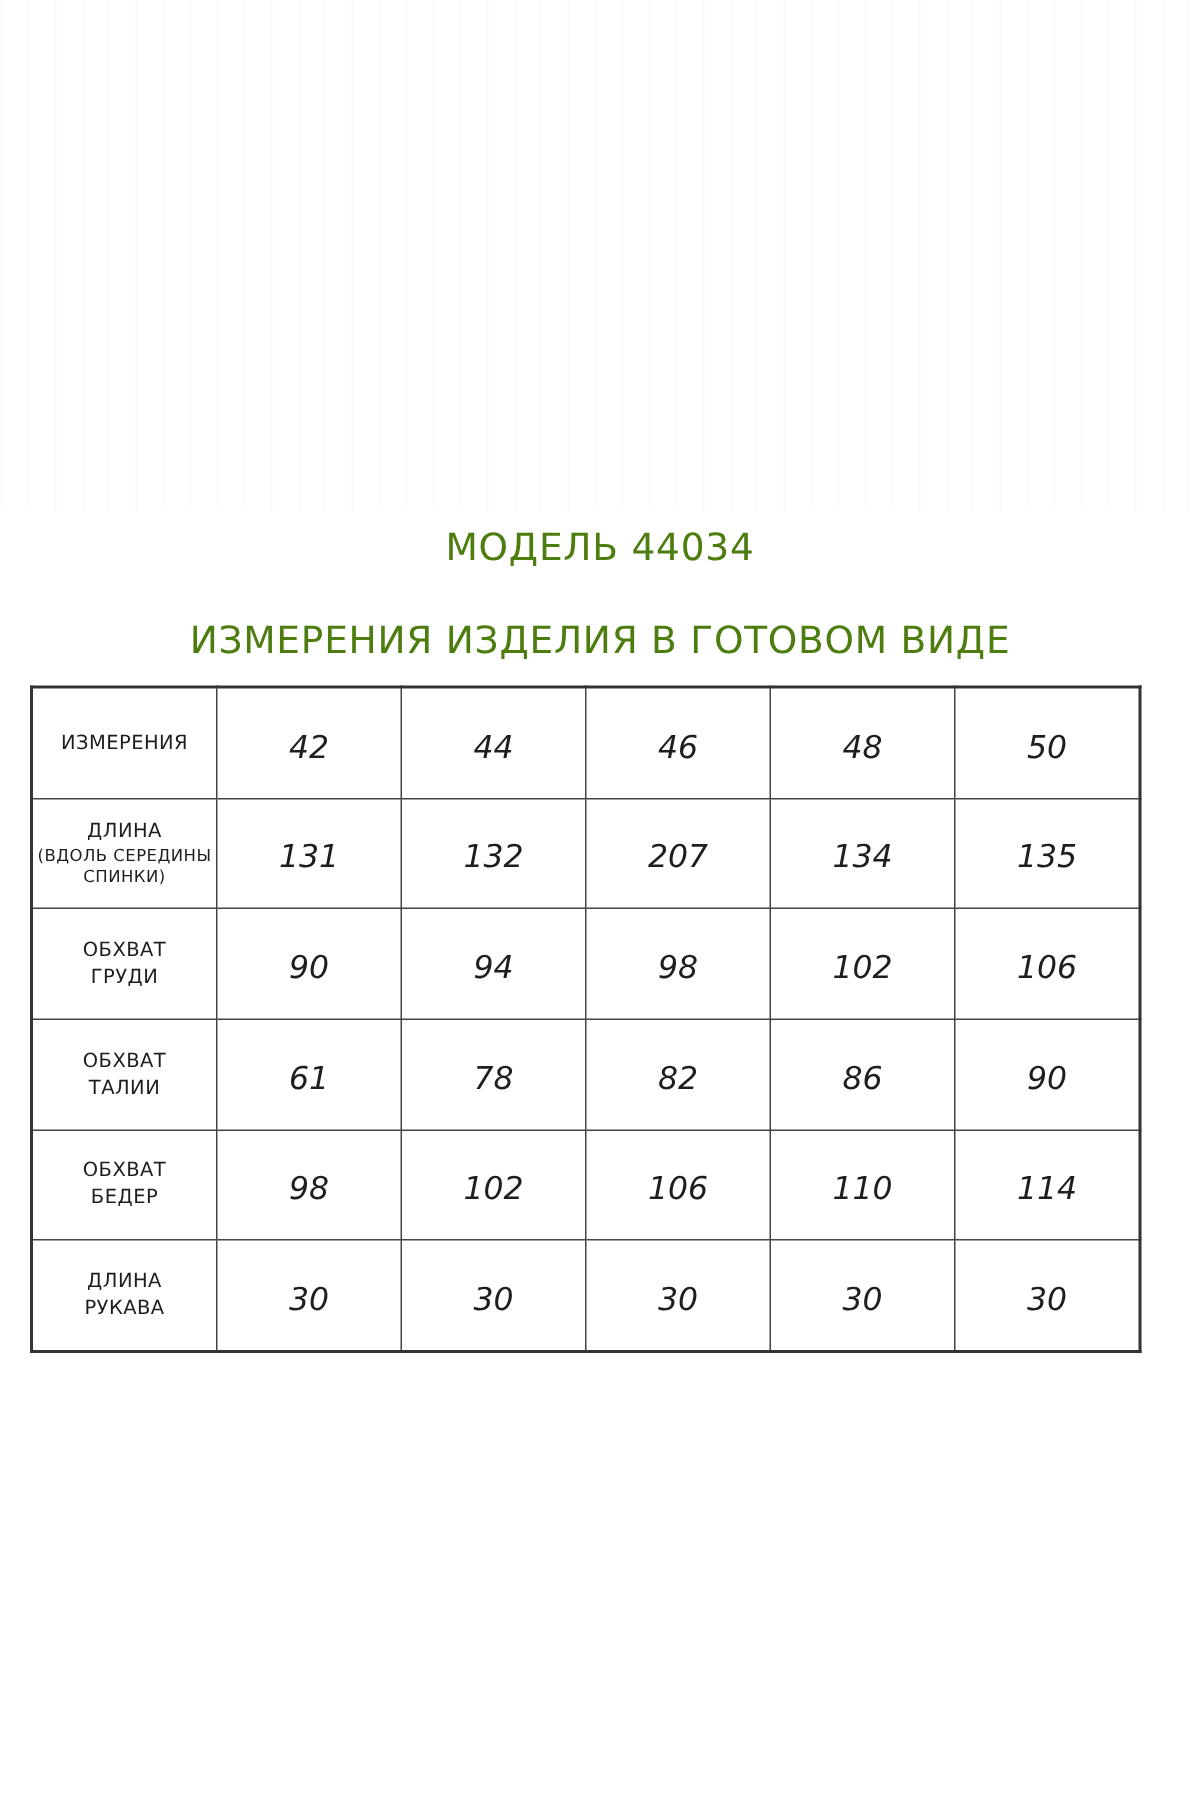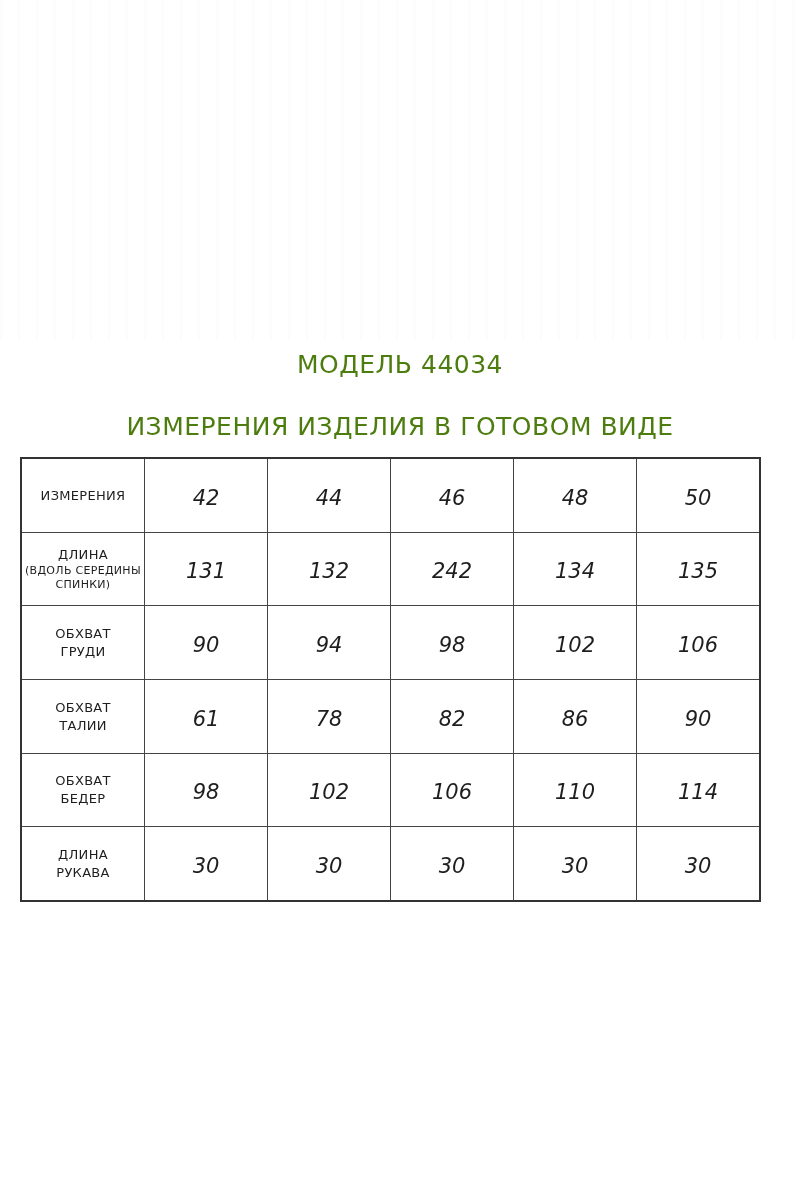--- a/index.html
+++ b/index.html
@@ -64,21 +64,21 @@
     <td class="val"><span>50</span></td>
   </tr>
   <tr class="r1">
     <td class="label">
       <span style="display:block;">ДЛИНА</span>
       <span class="sub">(ВДОЛЬ СЕРЕДИНЫ</span>
       <span class="sub">СПИНКИ)</span>
     </td>
     <td class="val"><span>131</span></td>
     <td class="val"><span>132</span></td>
-    <td class="val"><span>242</span></td>
+    <td class="val"><span>207</span></td>
     <td class="val"><span>134</span></td>
     <td class="val"><span>135</span></td>
   </tr>
   <tr class="r2">
     <td class="label">
       <span>ОБХВАТ</span><br>
       <span>ГРУДИ</span>
     </td>
     <td class="val"><span>90</span></td>
     <td class="val"><span>94</span></td>

